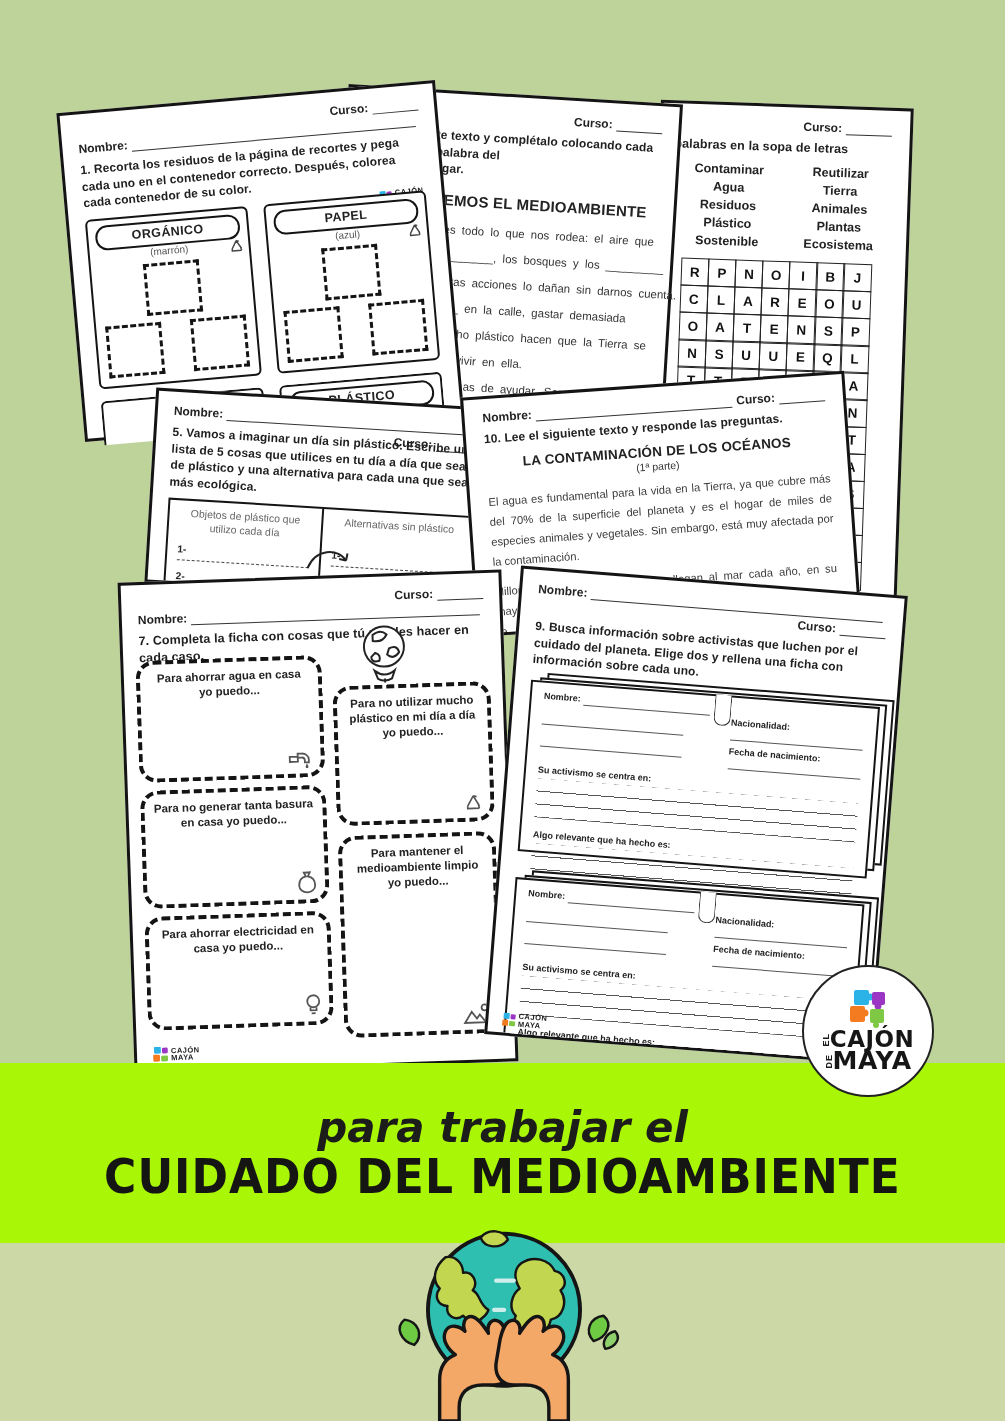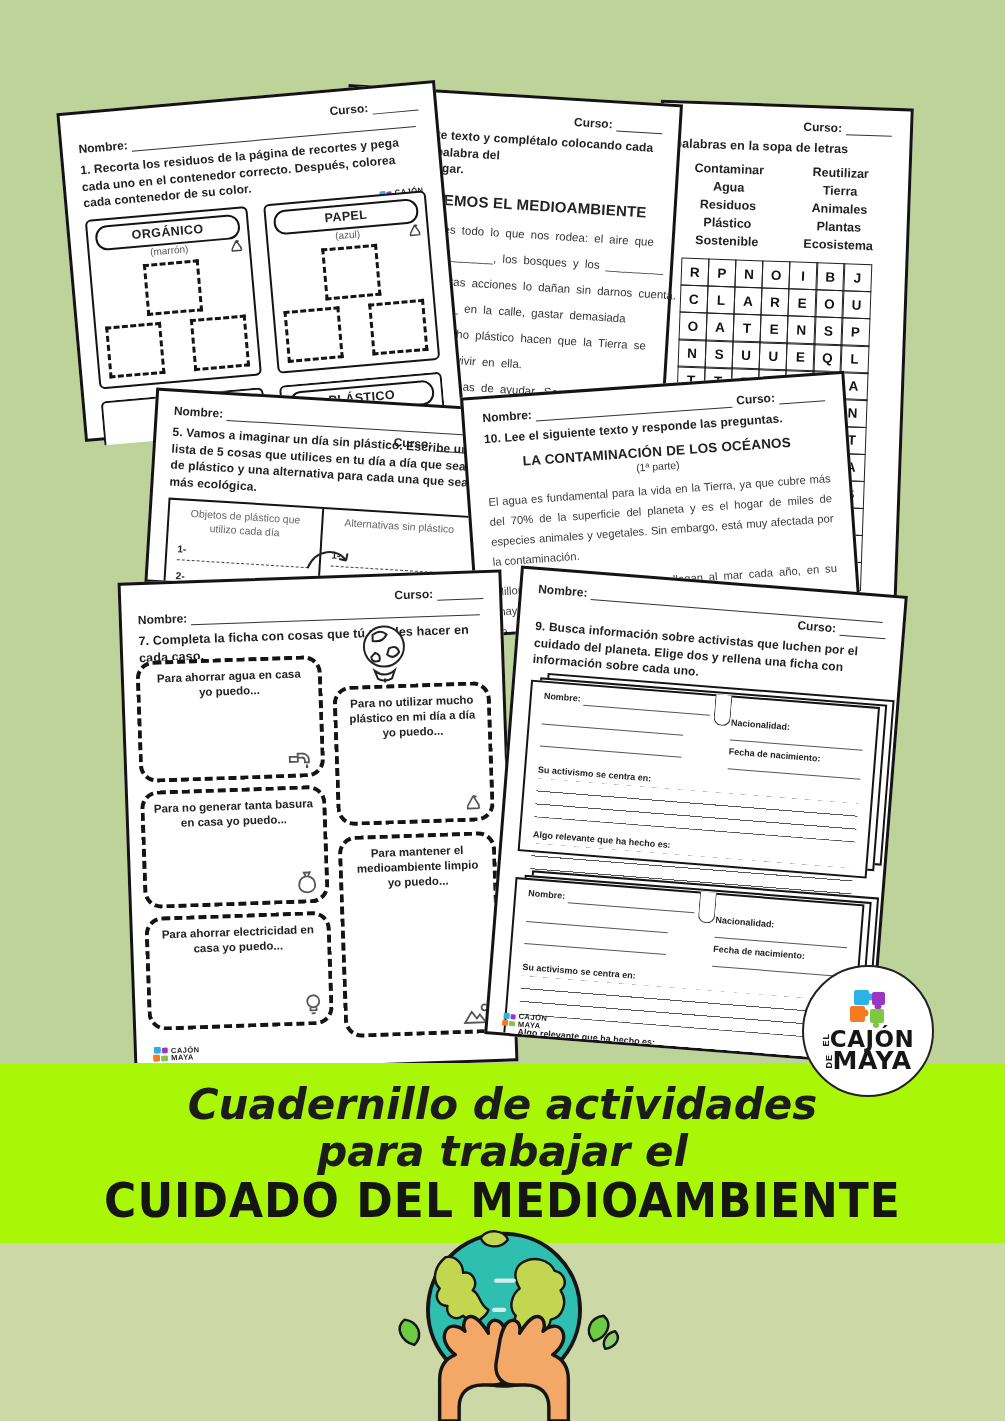--- a/index.html
+++ b/index.html
@@ -519,21 +519,20 @@
         <rect x="7" y="8" width="6" height="5" rx="1" fill="#7ec843"></rect>
       </svg>
       <span class="mtxt">
         <b>CAJÓN</b>
         <b>MAYA</b>
       </span>
     </span>
   </div>
 
   <div class="banner">
-    <div class="t1">Cuadernillo de actividades</div>
     <div class="t2">para trabajar el</div>
     <div class="t3">CUIDADO DEL MEDIOAMBIENTE</div>
   </div>
 
   <div class="logo-big">
     <svg width="44" height="40" viewBox="0 0 44 40">
       <rect x="8" y="1" width="15" height="15" rx="2" fill="#2bb3e8"></rect>
       <circle cx="24" cy="8" r="3.5" fill="#2bb3e8"></circle>
       <rect x="26" y="3" width="13" height="13" rx="2" fill="#9b35c4"></rect>
       <circle cx="32" cy="17" r="3.5" fill="#9b35c4"></circle>

